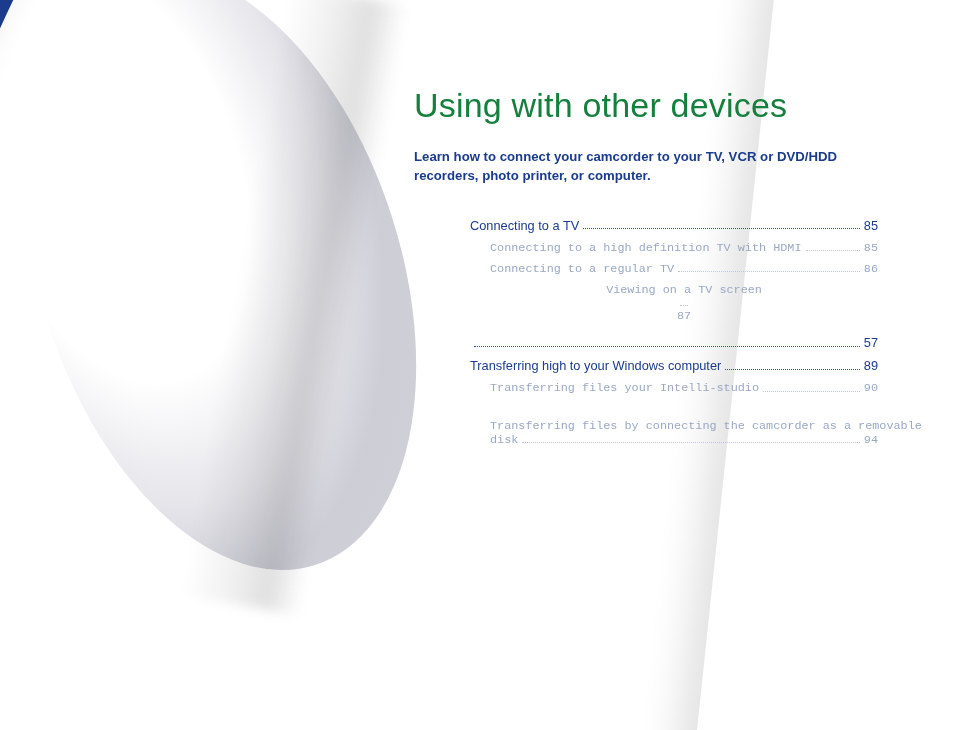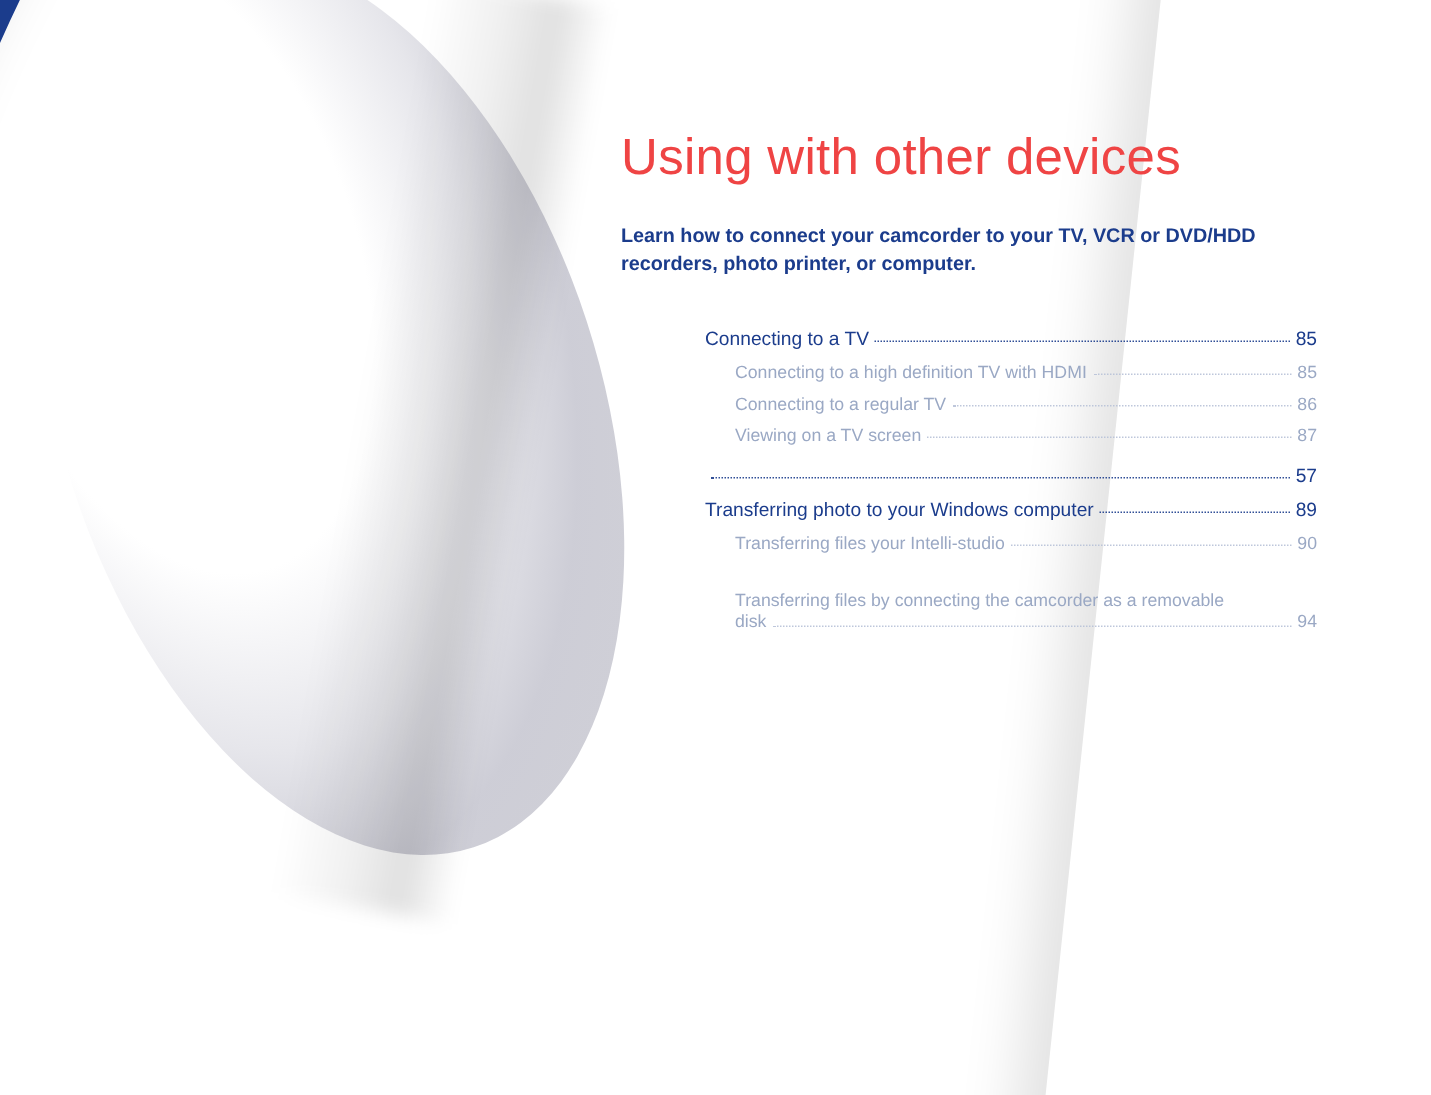--- a/index.html
+++ b/index.html
@@ -59,52 +59,53 @@
   
   .content {
     position: absolute;
     left: 414px;
     top: 86px;
     width: 480px;
   }
   .title {
     font-size: 34px;
     font-weight: 200;
-    color: #ef4444;
+    color: #15803d;
     letter-spacing: 0.2px;
     margin-bottom: 22px;
   }
   .subtitle {
     font-size: 13.2px;
     font-weight: 700;
     color: #1b3c8c;
     line-height: 1.45;
     width: 460px;
     margin-bottom: 20px;
   }
 
   .toc {
     position: absolute;
     left: 470px;
     top: 218px;
     width: 408px;
   }
   .toc-row {
     display: flex;
-    align-items: flex-start;
+    align-items: center;
     width: 100%;
     margin-bottom: 8px;
     font-size: 12.8px;
     color: #1b3c8c;
   }
   .toc-row.sub {
     padding-left: 20px;
     font-size: 11.8px;
     color: #9aa8c4;
     margin-bottom: 7px;
+    font-family: Liberation Mono, monospace;
   }
   .toc-label { white-space: nowrap; }
   .toc-dots {
     flex: 1 1 auto;
     border-bottom: 1px dotted currentColor;
     margin: 0 4px 3px 4px;
     opacity: 0.9;
     min-width: 8px;
     height: 0.8em;
   }
@@ -140,33 +141,33 @@
     <div class="toc-row sub">
       <span class="toc-label">Connecting to a high definition TV with HDMI</span>
       <span class="toc-dots"></span>
       <span class="toc-page">85</span>
     </div>
     <div class="toc-row sub">
       <span class="toc-label">Connecting to a regular TV</span>
       <span class="toc-dots"></span>
       <span class="toc-page">86</span>
     </div>
-    <div class="toc-row sub" style="margin-bottom:12px;">
+    <div class="toc-row sub" style="margin-bottom:12px;flex-direction:column;">
       <span class="toc-label">Viewing on a TV screen</span>
       <span class="toc-dots"></span>
       <span class="toc-page">87</span>
     </div>
 
     <div class="toc-row">
       <span class="toc-dots"></span>
       <span class="toc-page">57</span>
     </div>
 
     <div class="toc-row">
-      <span class="toc-label">Transferring photo to your Windows computer</span>
+      <span class="toc-label">Transferring high to your Windows computer</span>
       <span class="toc-dots"></span>
       <span class="toc-page">89</span>
     </div>
     <div class="toc-row sub">
       <span class="toc-label">Transferring files your Intelli-studio</span>
       <span class="toc-dots"></span>
       <span class="toc-page">90</span>
     </div>
     <div class="toc-row sub wrapline">
       <span class="toc-label line1">Transferring files by connecting the camcorder as a removable</span>

